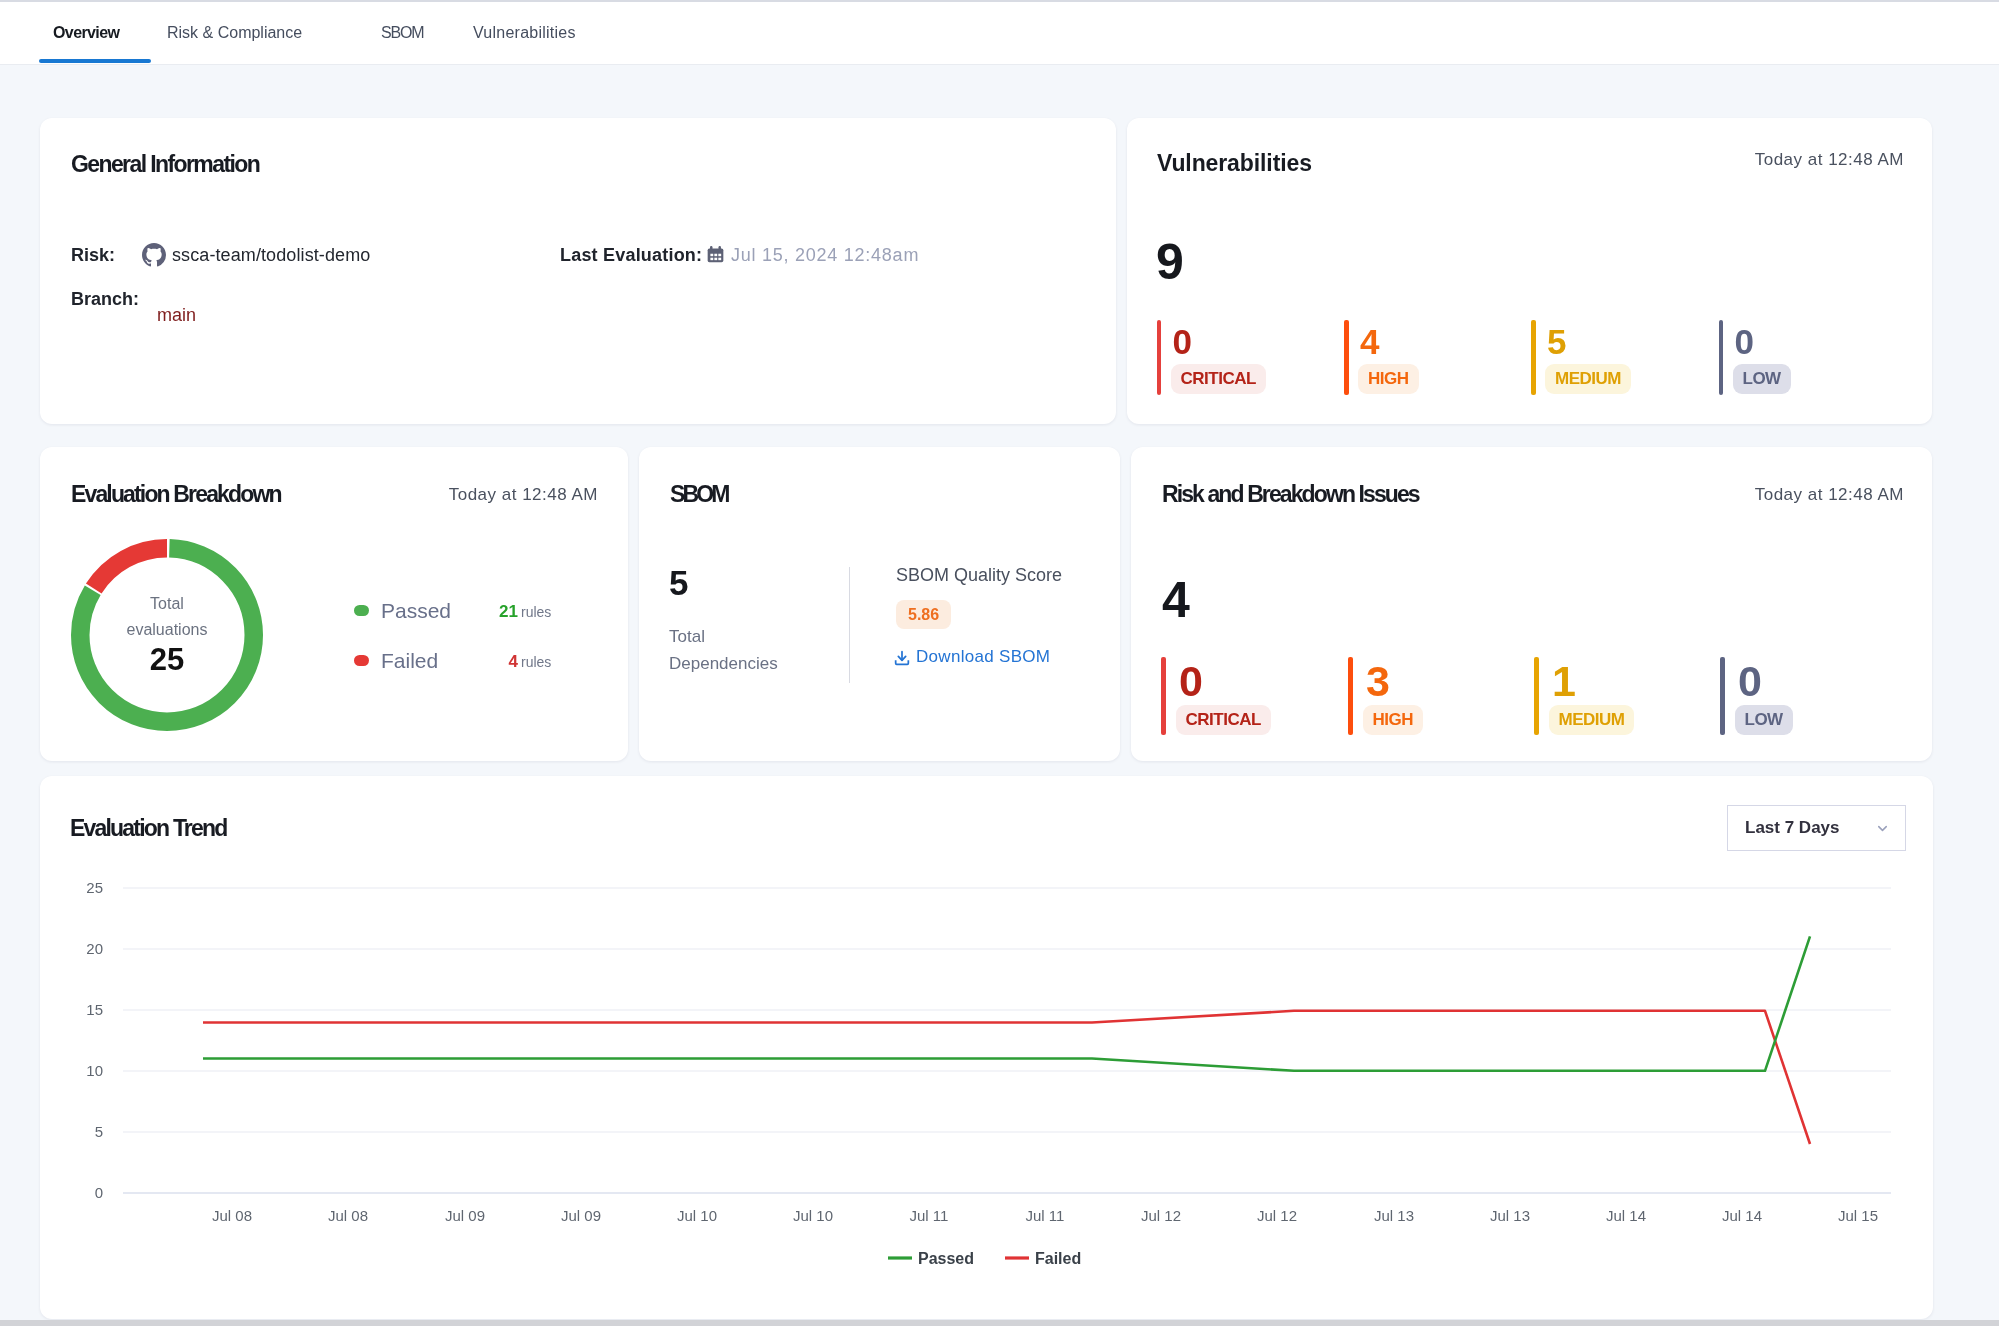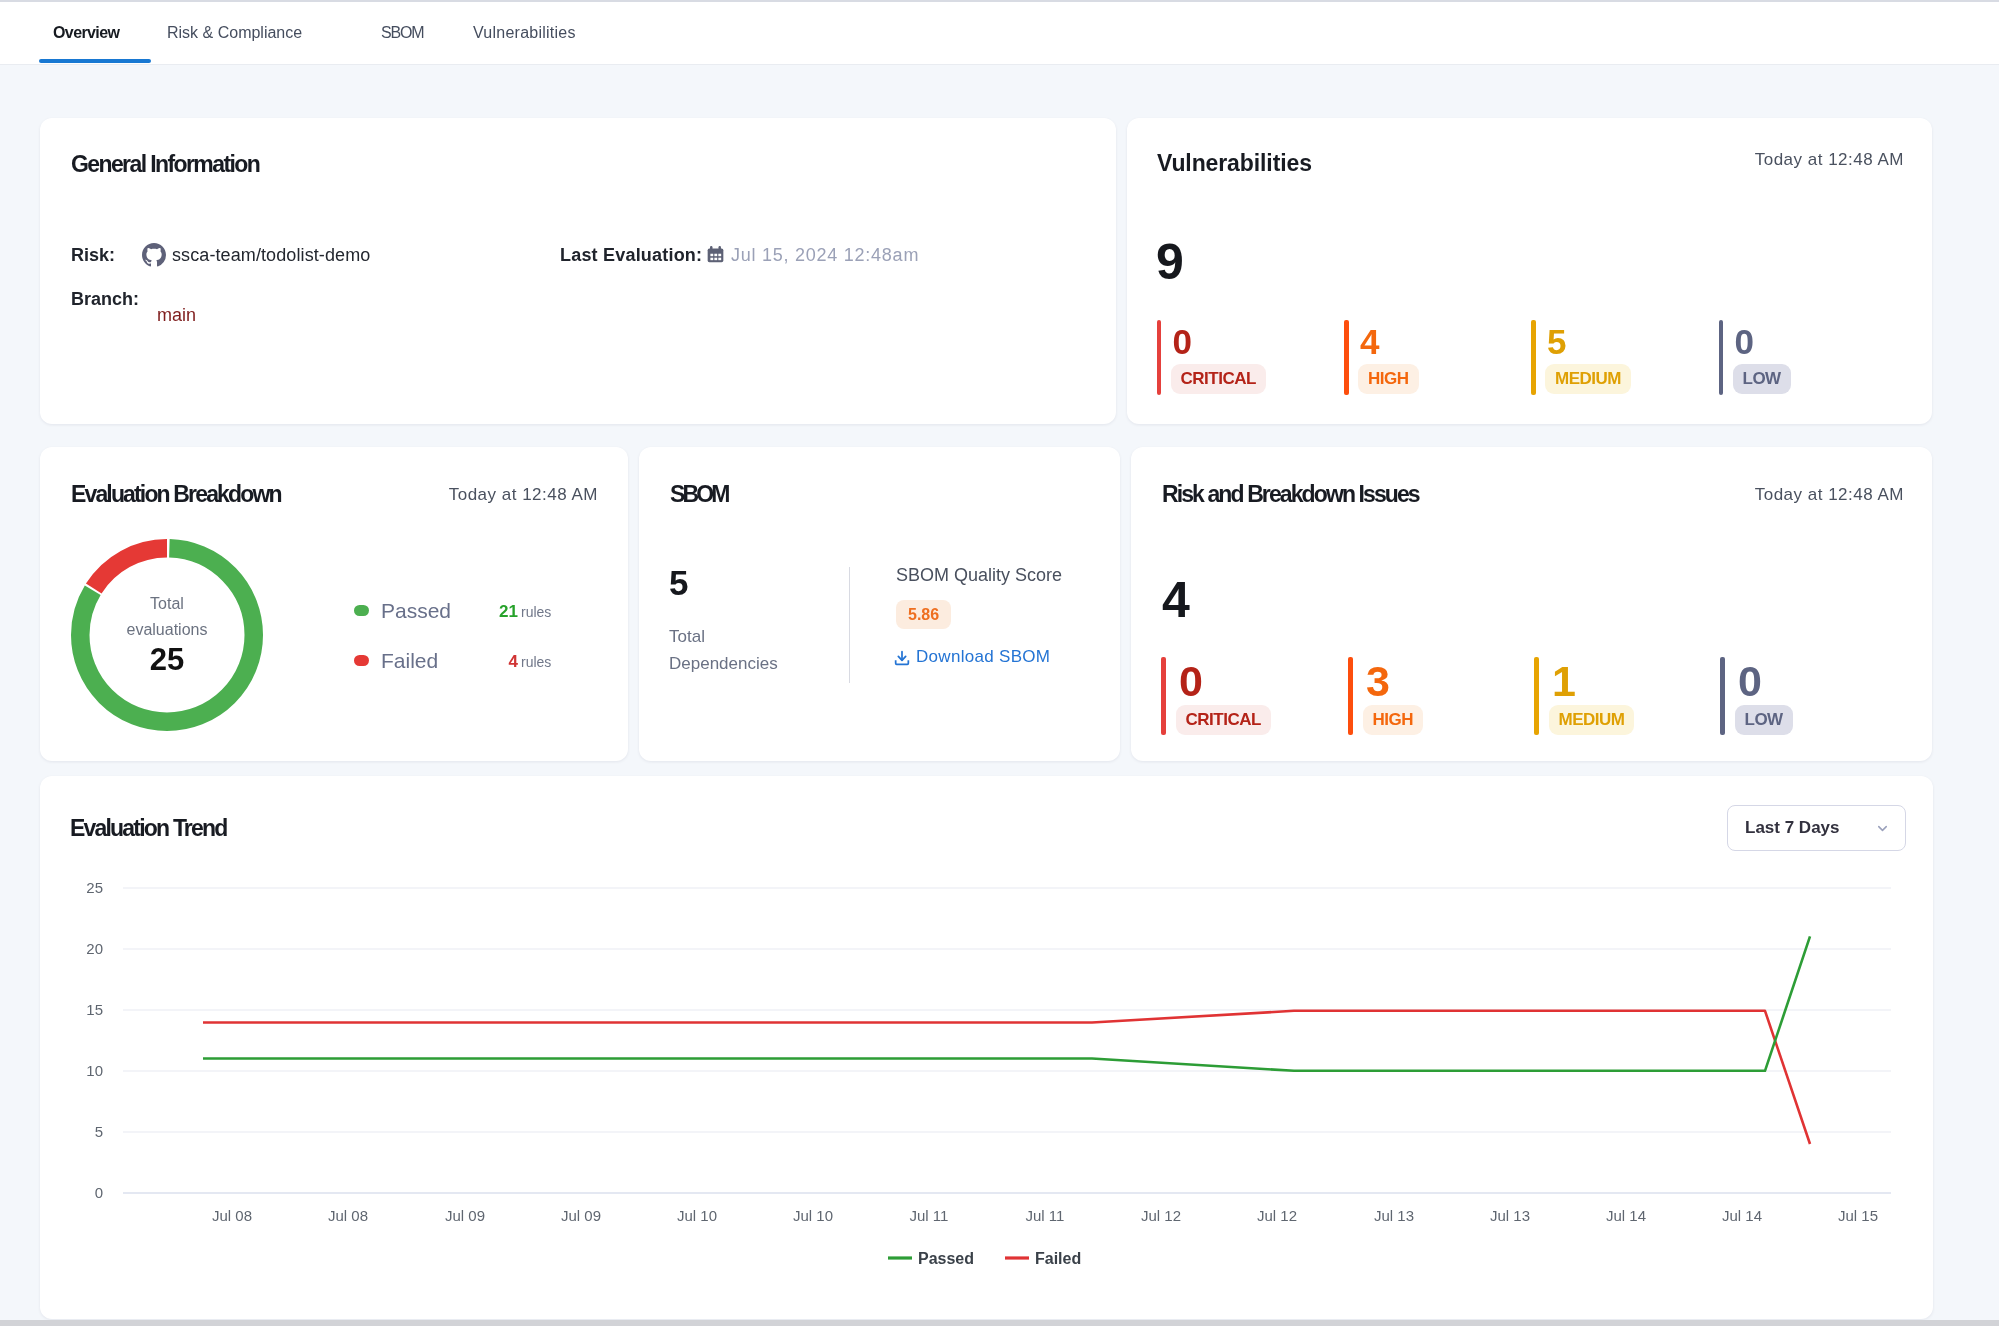--- a/index.html
+++ b/index.html
@@ -147,21 +147,21 @@
   </div>
   <div class="sev low" style="left:589px; top:210px;">
     <div class="bar" style="height:78px;"></div>
     <div class="num" style="left:18px; top:0px; font-size:43px;">0</div>
     <div class="chip" style="left:14.5px; top:48px; height:30px; line-height:30px; padding:0 10px; font-size:17px; letter-spacing:-0.5px;">LOW</div>
   </div>
 </div>
 
 <div class="card" style="left:40px; top:776px; width:1893px; height:543px;">
   <div class="ctitle" style="left:30px; top:40.5px; letter-spacing:-1.8px;">Evaluation Trend</div>
-  <div style="position:absolute; left:1687px; top:29px; width:179px; height:46px; border:1px solid #d5d7e6; border-radius:8px;">
+  <div style="position:absolute; left:1687px; top:29px; width:179px; height:46px; border:1px solid #d5d7e6; border-radius:0;">
     <div style="position:absolute; left:17px; top:0; height:44px; line-height:44px; font-size:17px; font-weight:600; color:#32313e;">Last 7 Days</div>
     <svg style="position:absolute; right:15px; top:15px;" width="15" height="15" viewBox="0 0 24 24" fill="none" stroke="#9aa0bb" stroke-width="2.4" stroke-linecap="round" stroke-linejoin="round">
         <polyline points="6 9 12 15 18 9"></polyline>
       </svg>
   </div>
   <svg style="position:absolute; left:0; top:0;" width="1893" height="543" viewBox="0 0 1893 543">
 
     <g stroke="#eff1f6" stroke-width="1.5">
       <line x1="83" y1="112" x2="1851" y2="112"></line>
       <line x1="83" y1="173" x2="1851" y2="173"></line>

